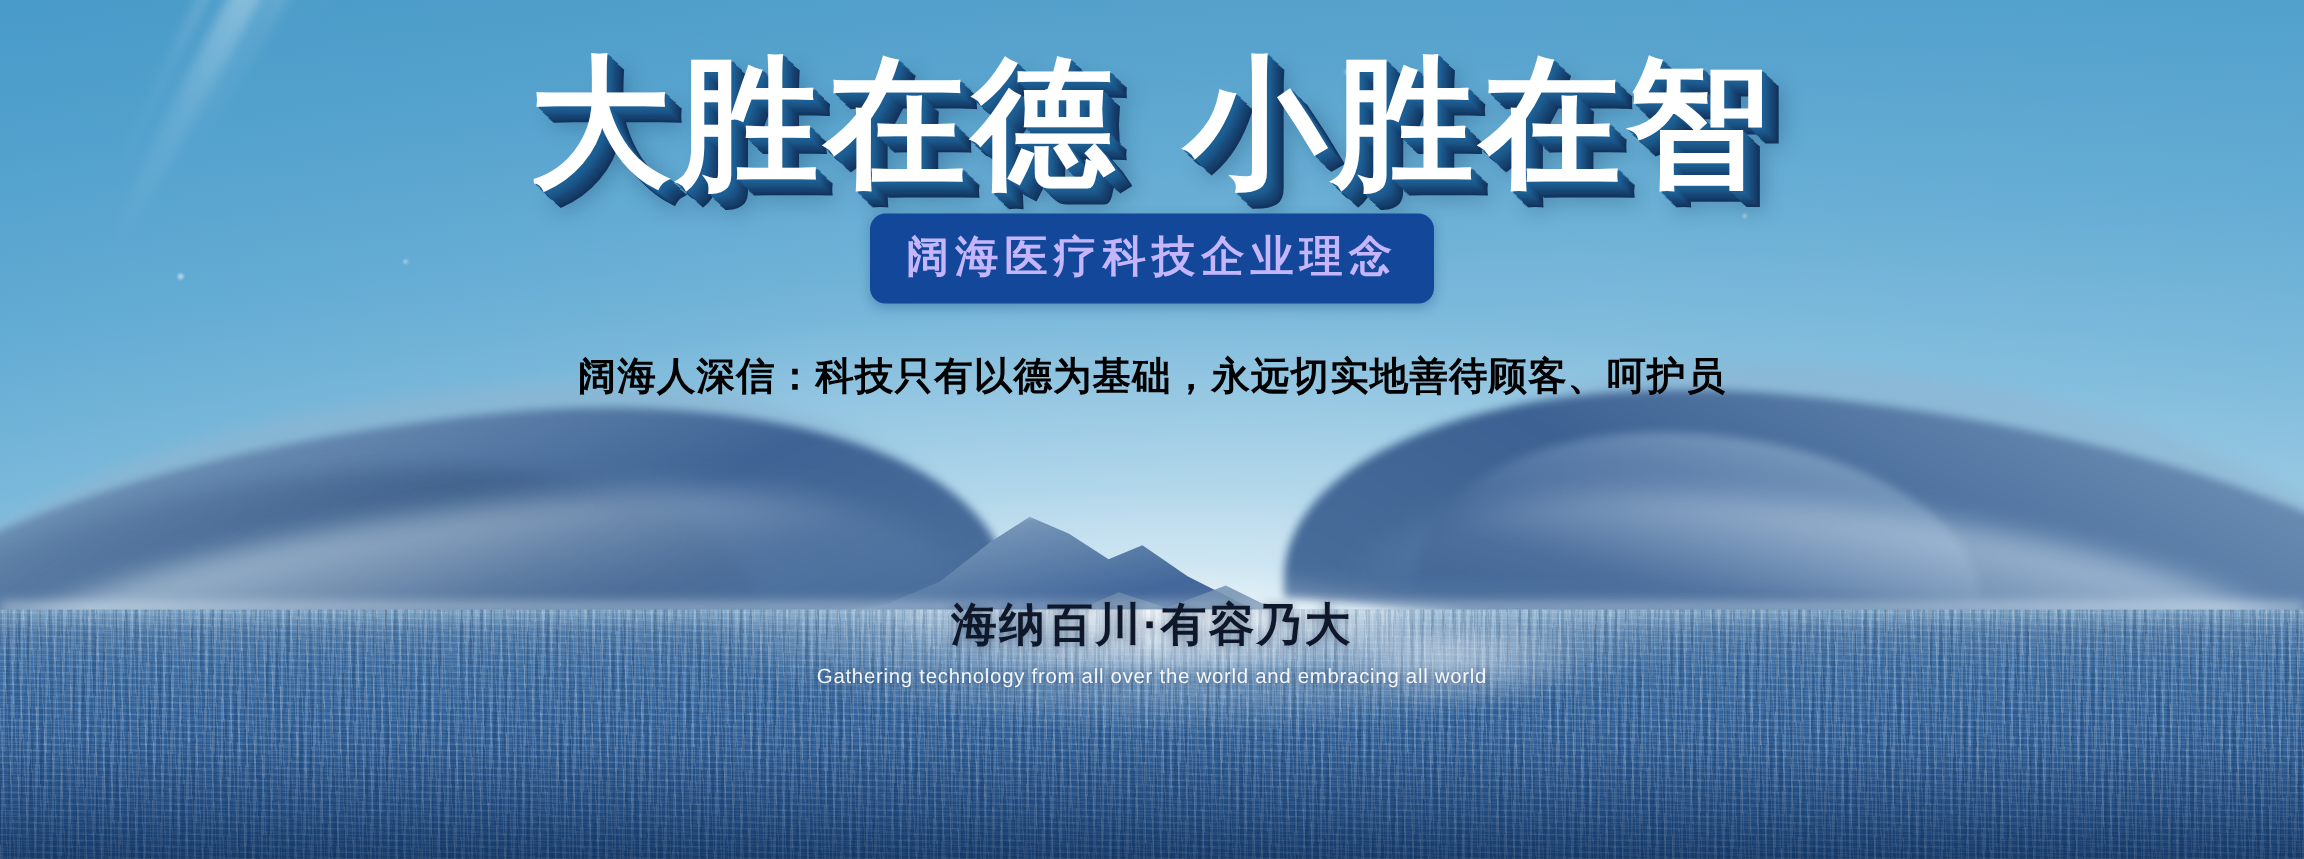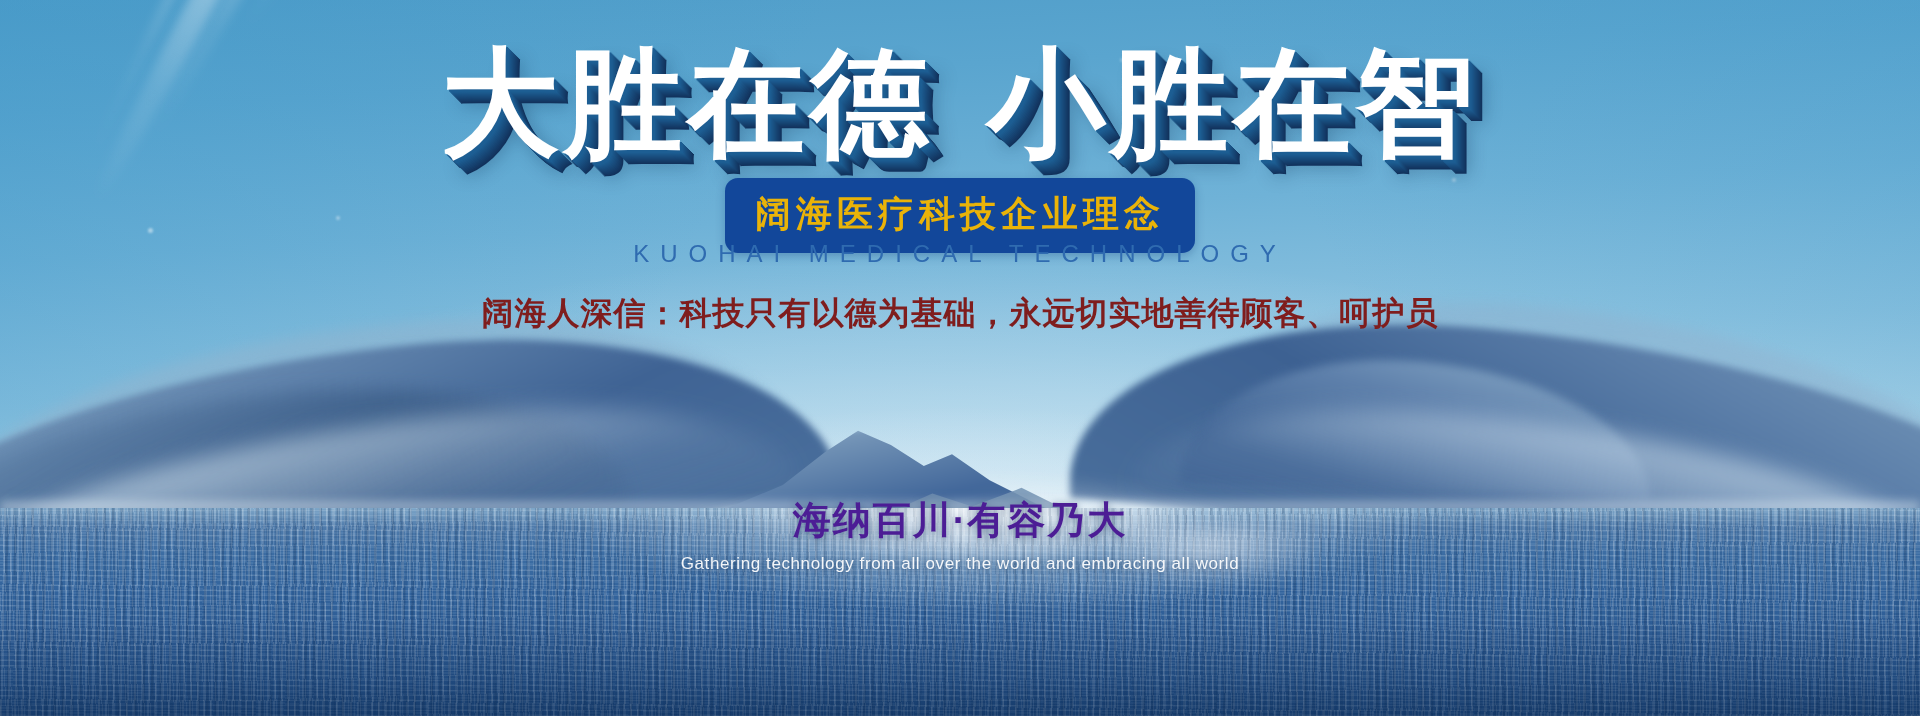--- a/index.html
+++ b/index.html
@@ -183,43 +183,43 @@
       11px 11px 0 #153e6b, 12px 12px 0 #143a66, 13px 13px 0 #133661,
       14px 14px 0 #12325c, 15px 15px 18px rgba(10,40,75,.35);
   }
   .headline .gap{ display:inline-block; width:54px; }
 
   .badge{
     position:absolute; top:178px; left:50%; transform:translateX(-50%);
     background:#12479a;
     border-radius:13px;
     padding:12px 30px 14px;
-    font-size:36px; font-weight:700; color:#eab308;
+    font-size:36px; font-weight:700; color:#c4b5fd;
     letter-spacing:5px; white-space:nowrap;
     box-shadow:0 3px 10px rgba(12,50,110,.28);
   }
 
   .en-sub{
     position:absolute; top:240px; left:0; right:0; text-align:center;
     font-size:24px; font-weight:400; color:#2f6bb0;
     letter-spacing:11px; white-space:nowrap;
   }
 
   .body-copy{
     position:absolute; top:290px; left:50%; transform:translateX(-50%);
     width:1040px; text-align:center;
-    color:#7f1d1d;
+    color:#000000;
     font-size:32px; font-weight:700; line-height:1.48;
     letter-spacing:1px;
   }
   .body-copy .ln{ display:block; white-space:nowrap; }
 
   .footer-cn{
     position:absolute; bottom:170px; left:0; right:0; text-align:center;
-    font-size:38px; font-weight:700; color:#4c1d95;
+    font-size:38px; font-weight:700; color:#0f172a;
     letter-spacing:2px; white-space:nowrap;
     text-shadow:0 2px 9px rgba(15,45,85,.55);
   }
   .footer-en{
     position:absolute; bottom:142px; left:0; right:0; text-align:center;
     font-size:17px; font-weight:400; color:rgba(255,255,255,.93);
     letter-spacing:.6px; white-space:nowrap;
     text-shadow:0 1px 6px rgba(15,45,85,.55);
   }
 </style>
@@ -265,21 +265,20 @@
     <div class="water-glint"></div>
     <div class="water-near"></div>
   </div>
 
   <div class="content">
 
     <div class="headline"><span>大胜在德</span><span class="gap"></span><span>小胜在智</span></div>
 
     <div class="badge">阔海医疗科技企业理念</div>
 
-    <div class="en-sub">KUOHAI MEDICAL TECHNOLOGY</div>
 
     <div class="body-copy">
       <span class="ln">阔海人深信：科技只有以德为基础，永远切实地善待顾客、呵护员</span>
     </div>
 
     <div class="footer-cn">海纳百川·有容乃大</div>
     <div class="footer-en">Gathering technology from all over the world and embracing all world</div>
 
   </div>
 </div>

